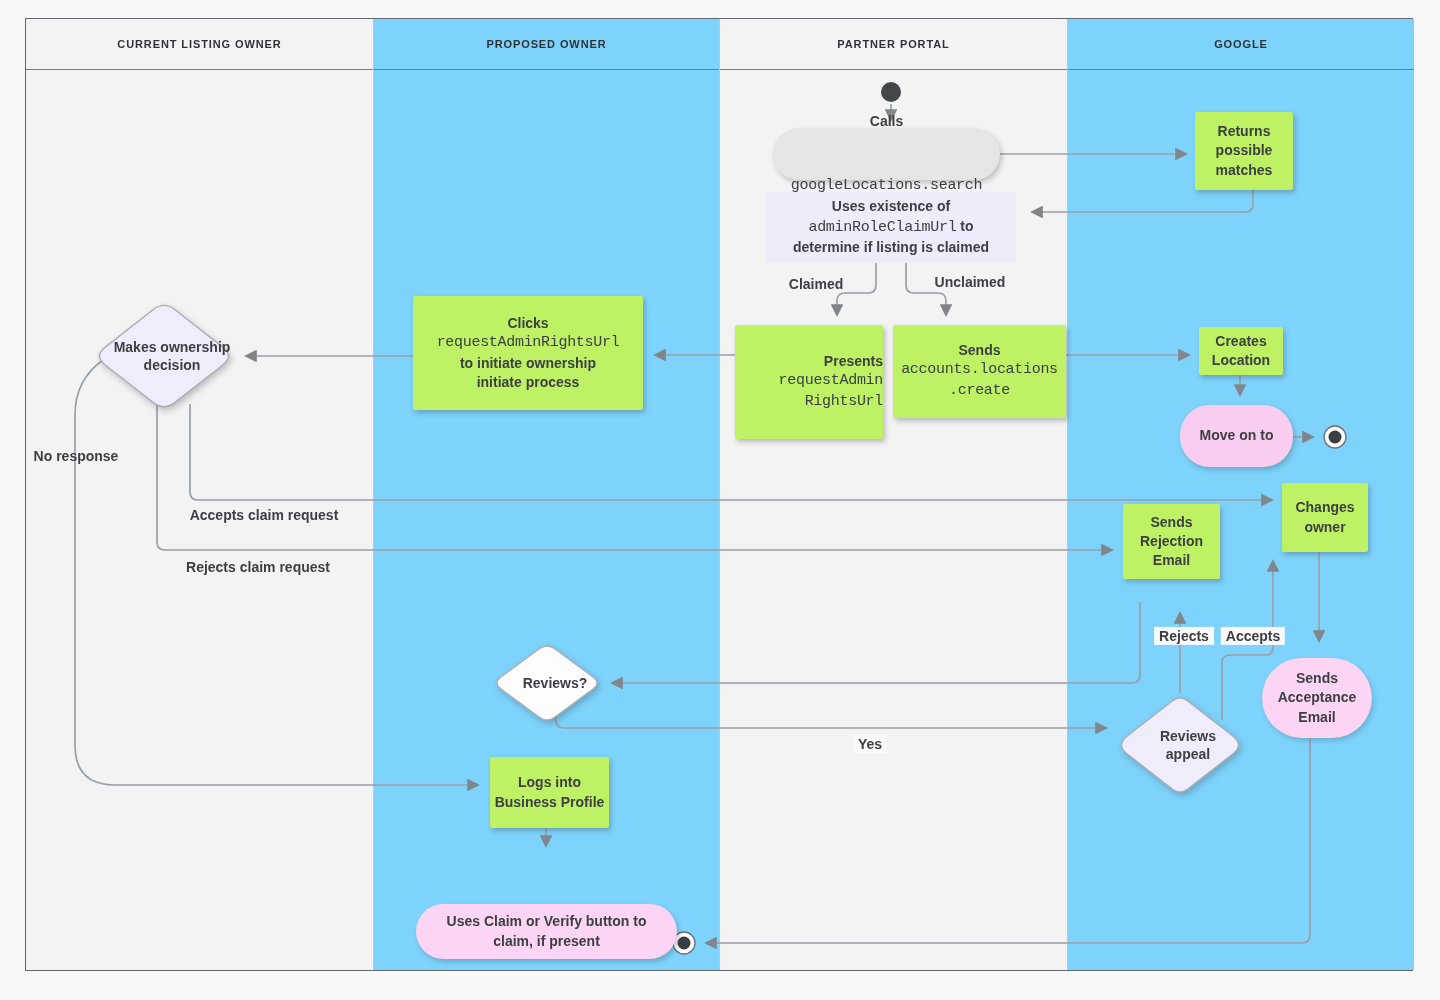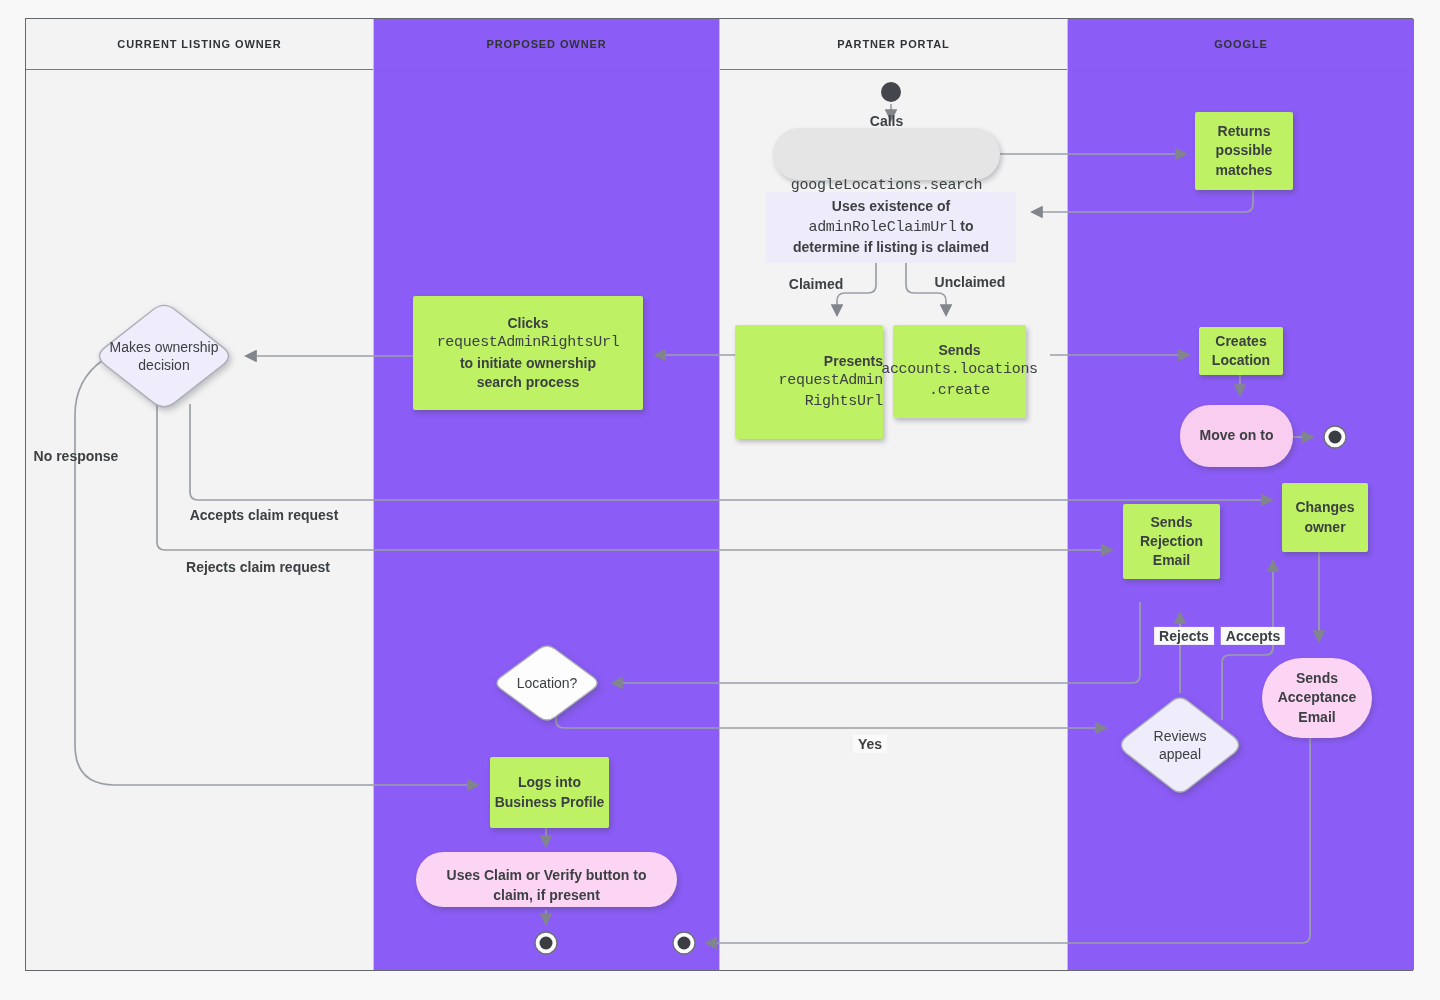--- a/index.html
+++ b/index.html
@@ -3,21 +3,21 @@
 <meta charset="utf-8">
 <style>
   html,body{margin:0;padding:0;}
   body{width:1440px;height:1000px;background:#F8F8F8;font-family:"Liberation Sans",sans-serif;color:#3C4043;}
   #stage{position:relative;width:1440px;height:1000px;overflow:hidden;}
 
   
   #frame{position:absolute;left:25px;top:18px;width:1388px;height:953px;border:1px solid #64686c;box-sizing:border-box;}
   .lane{position:absolute;top:0;height:100%;box-sizing:border-box;}
   .lane.alt0{background:#f3f3f4;}
-  .lane.alt1{background:#8b5cf6;}
+  .lane.alt1{background:#7dd3fc;}
   .lane.divider{border-right:1px solid #c2c5c8;}
   .lane-header{position:absolute;left:0;top:0;width:100%;height:51px;box-sizing:border-box;
     border-bottom:1px solid #3b82f6;display:flex;align-items:center;justify-content:center;
     font-size:11px;font-weight:bold;letter-spacing:.9px;color:#2f3336;}
 
   
   #edges{position:absolute;left:0;top:0;width:1440px;height:1000px;}
   .edge{fill:none;stroke:#9AA0A6;stroke-width:1.7;}
   .diamond{stroke:#ABAFB7;stroke-width:1.4;filter:drop-shadow(2px 3px 3px rgba(60,64,67,.30));}
   .diamond.lav{fill:#EFECFB;}
@@ -27,21 +27,21 @@
   .node{position:absolute;box-sizing:border-box;display:flex;flex-direction:column;align-items:center;justify-content:center;
     text-align:center;font-weight:bold;font-size:14px;line-height:1.38;color:#3C4043;}
   .box{background:#bef264;border-radius:2px;box-shadow:2px 3px 5px rgba(60,64,67,.32);}
   .pill{border-radius:30px;box-shadow:2px 3px 5px rgba(60,64,67,.28);}
   .teal{background:#e5e5e5;gap:45px;}
   .pink{background:#F9CDEF;}
   .pinklight{background:#FBD5F3;}
   .flat{background:#EEEBFA;border-radius:2px;text-align:center;}
   .blob{background:#FBD5F3;border-radius:44px;box-shadow:2px 3px 5px rgba(60,64,67,.22);}
   .code{font-family:"Liberation Mono",monospace;font-weight:normal;font-size:15px;letter-spacing:-.3px;}
-  .dlabel{position:absolute;transform:translate(-50%,-50%);text-align:center;font-weight:normal;font-size:14px;line-height:1.3;}
+  .dlabel{position:absolute;transform:translate(-50%,-50%);text-align:center;font-weight:bold;font-size:14px;line-height:1.3;margin-left:8px;}
 
   
   .elabel{position:absolute;transform:translate(-50%,-50%);font-weight:bold;font-size:14px;line-height:1.3;
     white-space:nowrap;color:#3C4043;}
   .chip{background:#fafafb;padding:0 5px;}
   .wrap{white-space:normal;width:94px;text-align:center;}
 </style>
 </head>
 <body>
 
@@ -126,35 +126,35 @@
       <span>determine if listing is claimed</span>
     </div>
   </div>
 
   <div class="node box" style="left:735px;top:325px;width:148px;height:114px;align-items:flex-end;">
     <span>Presents</span>
     <span class="code">requestAdmin</span>
     <span class="code">RightsUrl</span>
   </div>
 
-  <div class="node box" style="left:893px;top:325px;width:133px;height:93px;">
+  <div class="node box" style="left:893px;top:325px;width:173px;height:93px;">
     <span>Sends</span>
     <span class="code">accounts.locations</span>
     <span class="code">.create</span>
   </div>
 
   <div class="node box" style="left:413px;top:296px;width:230px;height:114px;">
     <span>Clicks</span>
     <span class="code">requestAdminRightsUrl</span>
     <span>to initiate ownership</span>
-    <span>search process</span>
+    <span>initiate process</span>
   </div>
 
   <div class="dlabel" style="left:164px;top:356px;width:120px;">Makes ownership decision</div>
-  <div class="dlabel" style="left:547px;top:683px;width:90px;">Location?</div>
+  <div class="dlabel" style="left:547px;top:683px;width:90px;">Reviews?</div>
   <div class="dlabel" style="left:1180px;top:745px;width:90px;">Reviews appeal</div>
 
   <div class="node box" style="left:1199px;top:327px;width:84px;height:48px;">
     <span>Creates Location</span>
   </div>
 
   <div class="node pill pink" style="left:1180px;top:405px;width:113px;height:62px;">
     <span>Move on to</span>
   </div>
 
@@ -167,21 +167,21 @@
   </div>
 
   <div class="node blob" style="left:1262px;top:658px;width:110px;height:80px;">
     <span>Sends Acceptance Email</span>
   </div>
 
   <div class="node box" style="left:490px;top:757px;width:119px;height:71px;">
     <span>Logs into Business Profile</span>
   </div>
 
-  <div class="node pill pinklight" style="left:416px;top:852px;width:261px;height:55px;padding:2px 14px;justify-content:flex-end;">
+  <div class="node pill pinklight" style="left:416px;top:904px;width:261px;height:55px;padding:2px 14px;">
     <span>Uses Claim or Verify button to claim, if present</span>
   </div>
 
   <div class="elabel" style="left:816px;top:284px;">Claimed</div>
   <div class="elabel" style="left:970px;top:282px;">Unclaimed</div>
   <div class="elabel wrap" style="left:76px;top:456px;">No response</div>
   <div class="elabel" style="left:264px;top:515px;">Accepts claim request</div>
   <div class="elabel" style="left:258px;top:567px;">Rejects claim request</div>
   <div class="elabel chip" style="left:1184px;top:636px;">Rejects</div>
   <div class="elabel chip" style="left:1253px;top:636px;">Accepts</div>

